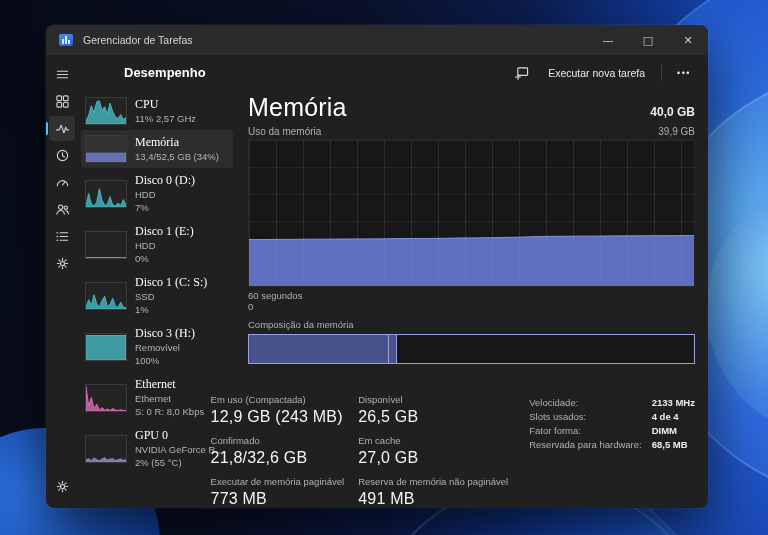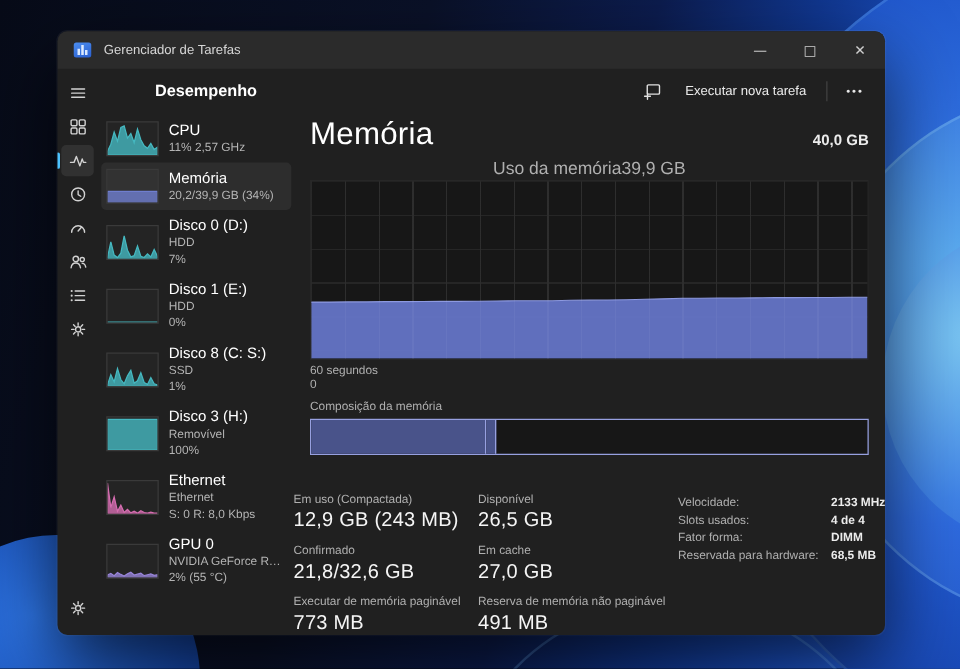--- a/index.html
+++ b/index.html
@@ -63,42 +63,42 @@
 
   .inner { flex:1; display:flex; min-height:0; }
 
   
   .sidebar { flex:0 0 auto; width:158px; padding:2px 3px 0 3px; display:flex; flex-direction:column; }
   .sb-item { display:flex; align-items:center; gap:9px; padding:5px 5px; border-radius:4px; }
   .sb-item.selected { background:#2d2d2d; }
   .thumb { flex:0 0 auto; width:40px; height:26px; background:#242424; outline:1px solid #3a3a3a; display:block; }
   .sb-item.selected .thumb { background:#323232; }
   .sb-text { min-width:0; }
-  .sb-title { font-size:12px; color:#ffffff; line-height:15px; white-space:nowrap; }
+  .sb-title { font-size:12px; color:#ffffff; line-height:15px; white-space:nowrap;font-family:Liberation Serif, serif; }
   .sb-sub { font-size:9.5px; color:#b4b4b4; line-height:13px; white-space:nowrap; overflow:hidden; text-overflow:ellipsis; max-width:100px; }
   .sb-sub:empty { display:none; }
 
   
   .main { flex:1; min-width:0; padding:2px 13px 0 12px; display:flex; flex-direction:column; }
   .main-title-row { display:flex; align-items:flex-end; justify-content:space-between; }
   .main-title { font-size:25px; font-weight:300; color:#fff; line-height:30px; letter-spacing:.2px; }
   .main-total { font-size:12px; font-weight:600; color:#ececec; padding-bottom:3px; }
-  .axis-row { display:flex; justify-content:center; font-size:14px; color:#b0b0b0; margin-top:4px; }
+  .axis-row { display:flex; justify-content:space-between; font-size:10px; color:#b0b0b0; margin-top:4px; }
   .graph { position:relative; height:163px; margin-top:2px; background:#171717; border:1px solid #272727;
     background-image:repeating-linear-gradient(to right,#262626 0,#262626 1px,transparent 1px,transparent 27px),
                      repeating-linear-gradient(to bottom,#262626 0,#262626 1px,transparent 1px,transparent 27px); }
   .graph svg { position:absolute; inset:0; width:100%; height:100%; }
   .graph::after { content:""; position:absolute; inset:0; pointer-events:none;
     background-image:repeating-linear-gradient(to right,rgba(255,255,255,.035) 0,rgba(255,255,255,.035) 1px,transparent 1px,transparent 27px); }
   .xlabels { display:flex; justify-content:space-between; font-size:9.5px; color:#b0b0b0; margin-top:3px;flex-direction:column; }
   .comp-label { font-size:9.5px; color:#b0b0b0; margin-top:7px; }
   .comp-bar { height:33px; margin-top:4px; border:1px solid var(--comp-border,#97a0e0); background:#171717; display:flex; }
   .comp-seg { height:100%; background:var(--comp-fill,#49538a); border-right:1px solid var(--comp-border,#97a0e0); }
 
-  .stats-row { display:flex; margin-top:30px; gap:10px; justify-content:center; }
+  .stats-row { display:flex; margin-top:30px; gap:21px; justify-content:flex-end; }
   .stats-left { display:grid; grid-template-columns:auto auto; column-gap:14px; row-gap:9px; align-content:start; justify-content:start; }
   .stat-lbl { font-size:9.5px; color:#b0b0b0; margin-bottom:3px; white-space:nowrap; }
   .stat-val { font-size:16px; font-weight:300; color:#f5f5f5; white-space:nowrap; letter-spacing:.2px; }
   .details { display:grid; grid-template-columns:auto auto; column-gap:10px; row-gap:3px; align-content:start; padding-top:3px; }
   .det-lbl { font-size:9.5px; color:#b0b0b0; white-space:nowrap; }
   .det-val { font-size:9.5px; color:#ececec; font-weight:600; white-space:nowrap; }
 </style>
 </head>
 <body>
 
@@ -224,21 +224,21 @@
 
               </div>
             </div>
 
             <div class="sb-item selected">
               <svg class="thumb" viewBox="0 0 40 26" preserveAspectRatio="none">
                   <polygon points="0,26 0.00,17.18 2.67,17.18 5.33,17.18 8.00,17.18 10.67,17.18 13.33,17.18 16.00,17.18 18.67,17.18 21.33,17.18 24.00,17.18 26.67,17.18 29.33,17.18 32.00,17.18 34.67,17.18 37.33,17.18 40.00,17.18 40,26" fill="#6f7ecf" fill-opacity="0.8" stroke="#6f7ecf" stroke-width="1"></polygon>
                 </svg>
               <div class="sb-text">
                 <div class="sb-title">Memória</div>
-                <div class="sb-sub">20,2/39,9 GB (34%)</div>
+                <div class="sb-sub">13,4/52,5 GB (34%)</div>
 
               </div>
             </div>
 
             <div class="sb-item">
               <svg class="thumb" viewBox="0 0 40 26" preserveAspectRatio="none">
                   <polygon points="0,26 0.00,25.02 2.67,12.52 5.33,23.06 8.00,25.02 10.67,21.59 13.33,7.63 16.00,19.14 18.67,24.53 21.33,23.55 24.00,15.71 26.67,24.04 29.33,25.02 32.00,22.08 34.67,24.53 37.33,18.65 40.00,24.04 40,26" fill="#45b8c0" fill-opacity="0.8" stroke="#45b8c0" stroke-width="1"></polygon>
                 </svg>
               <div class="sb-text">
                 <div class="sb-title">Disco 0 (D:)</div>
@@ -256,21 +256,21 @@
                 <div class="sb-sub">HDD</div>
                 <div class="sb-sub">0%</div>
               </div>
             </div>
 
             <div class="sb-item">
               <svg class="thumb" viewBox="0 0 40 26" preserveAspectRatio="none">
                   <polygon points="0,26 0.00,25.02 2.67,16.69 5.33,22.57 8.00,11.79 10.67,20.61 13.33,24.04 16.00,17.67 18.67,13.26 21.33,23.55 24.00,21.59 26.67,15.22 29.33,23.06 32.00,24.53 34.67,19.14 37.33,24.04 40.00,25.02 40,26" fill="#45b8c0" fill-opacity="0.8" stroke="#45b8c0" stroke-width="1"></polygon>
                 </svg>
               <div class="sb-text">
-                <div class="sb-title">Disco 8 (C: S:)</div>
+                <div class="sb-title">Disco 1 (C: S:)</div>
                 <div class="sb-sub">SSD</div>
                 <div class="sb-sub">1%</div>
               </div>
             </div>
 
             <div class="sb-item">
               <svg class="thumb" viewBox="0 0 40 26" preserveAspectRatio="none">
                   <polygon points="0,26 0.00,1.50 2.67,1.50 5.33,1.50 8.00,1.50 10.67,1.50 13.33,1.50 16.00,1.50 18.67,1.50 21.33,1.50 24.00,1.50 26.67,1.50 29.33,1.50 32.00,1.50 34.67,1.50 37.33,1.50 40.00,1.50 40,26" fill="#45b8c0" fill-opacity="0.8" stroke="#45b8c0" stroke-width="1"></polygon>
                 </svg>
               <div class="sb-text">

